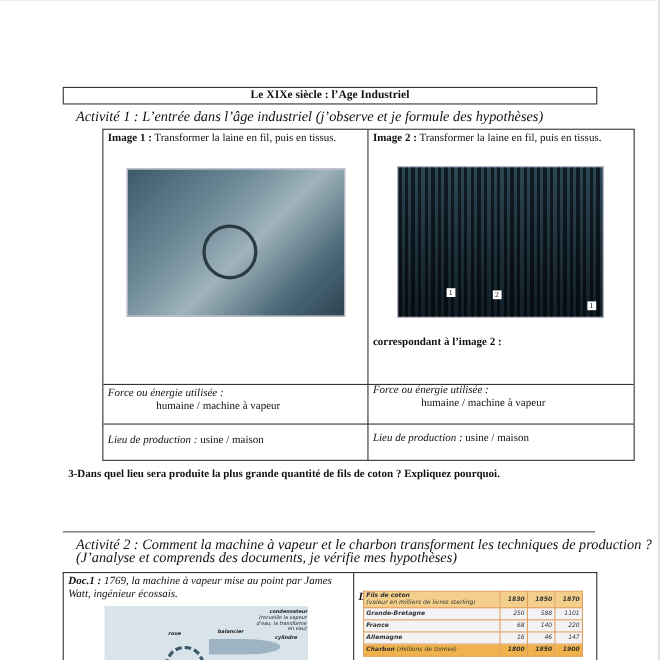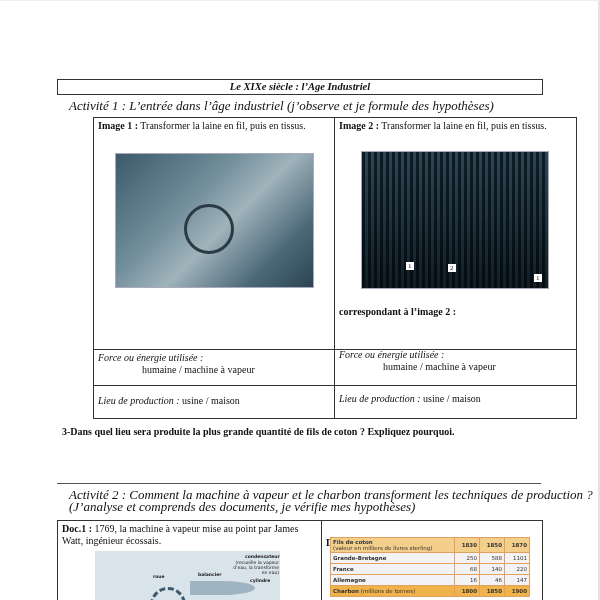--- a/index.html
+++ b/index.html
@@ -1,36 +1,36 @@
 <!DOCTYPE html>
 <html><head>
 <meta charset="utf-8">
 <style>
   html, body { margin:0; padding:0; }
   body { width:600px; height:600px; background:#ffffff; position:relative; overflow:hidden;
          font-family:"Liberation Serif", serif; color:#111; }
   .page-edge { position:absolute; left:0; top:0; width:598px; height:600px; border-right:2px solid #e2e2e2; border-top:1px solid #eee; }
   .title-box { position:absolute; left:57px; top:79px; width:484px; height:14px; border:1px solid #333;
-               text-align:center; font-style:italic; font-weight:bold; font-size:10.5px; line-height:14px; }
+               text-align:center; font-weight:bold; font-size:10.5px; line-height:14px; }
   .activity { position:absolute; left:69px; font-style:italic; font-weight:normal; font-size:13px; line-height:12px; }
   .grid { position:absolute; left:57px; top:117px; width:482px; height:300px; border:1px solid #333;margin-left:36px; }
   .cell { position:absolute; box-sizing:border-box; font-size:10px; line-height:12px; padding:2px 4px; }
   .vline { position:absolute; left:240px; top:0; width:1px; height:100%; background:#333; }
   .hline { position:absolute; left:0; width:100%; height:1px; background:#333; }
   b { font-weight:bold; }
   .pic { position:absolute; border:1px solid #aab; }
   .pic1 { background:linear-gradient(135deg,#3d5a6b 0%,#6f8c99 35%,#9fb3bb 55%,#4b6877 80%,#2c4452 100%); }
   .pic2 { background:repeating-linear-gradient(90deg,#2e3f49 0 3px,#8aa0ab 3px 6px), linear-gradient(#56707d,#1f2f38); background-blend-mode:multiply; }
   .wheel { position:absolute; border:3px solid #2a3b44; border-radius:50%; }
   .q { text-align:left; font-weight:bold; font-size:10px; line-height:12px; }
   .ital { font-style:italic; }
   .choice { padding-left:44px; }
   .q3 { position:absolute; left:62px; top:426px; font-weight:bold; font-size:10px; }
   .sep { position:absolute; left:57px; top:483px; width:484px; height:1px; background:#555; }
-  .grid2 { position:absolute; left:57px; top:520px; width:484px; height:80px; border-top:1px solid #333; border-left:1px solid #333; border-right:1px solid #333; }
+  .grid2 { position:absolute; left:57px; top:520px; width:484px; height:80px; border-top:1px solid #333; border-left:1px solid #333; border-right:1px solid #333;font-style:italic; }
   .doc-diagram { position:absolute; left:37px; top:30px; width:185px; height:50px; background:#d9e3ea; }
   .lab { position:absolute; font-family:"DejaVu Sans", sans-serif; font-size:4.5px; font-weight:bold; color:#222; }
   .tbl { position:absolute; left:272px; top:16px; width:200px; border-collapse:collapse;
          font-family:"DejaVu Sans", sans-serif; font-size:5.5px; font-weight:bold; }
   .tbl td { border:1px solid #e0a060; padding:1px 2px; height:8px; color:#333; }
   .tbl td.n { text-align:right; font-weight:normal; width:20px; }
   .tbl tr.hdr td { background:#f3cf8b; }
   .tbl tr.row td { background:#f3f3f6; }
   .tbl tr.charb td { background:#f0b24a; }
   .tbl tr.hdr td.n, .tbl tr.charb td.n { font-weight:bold; }

